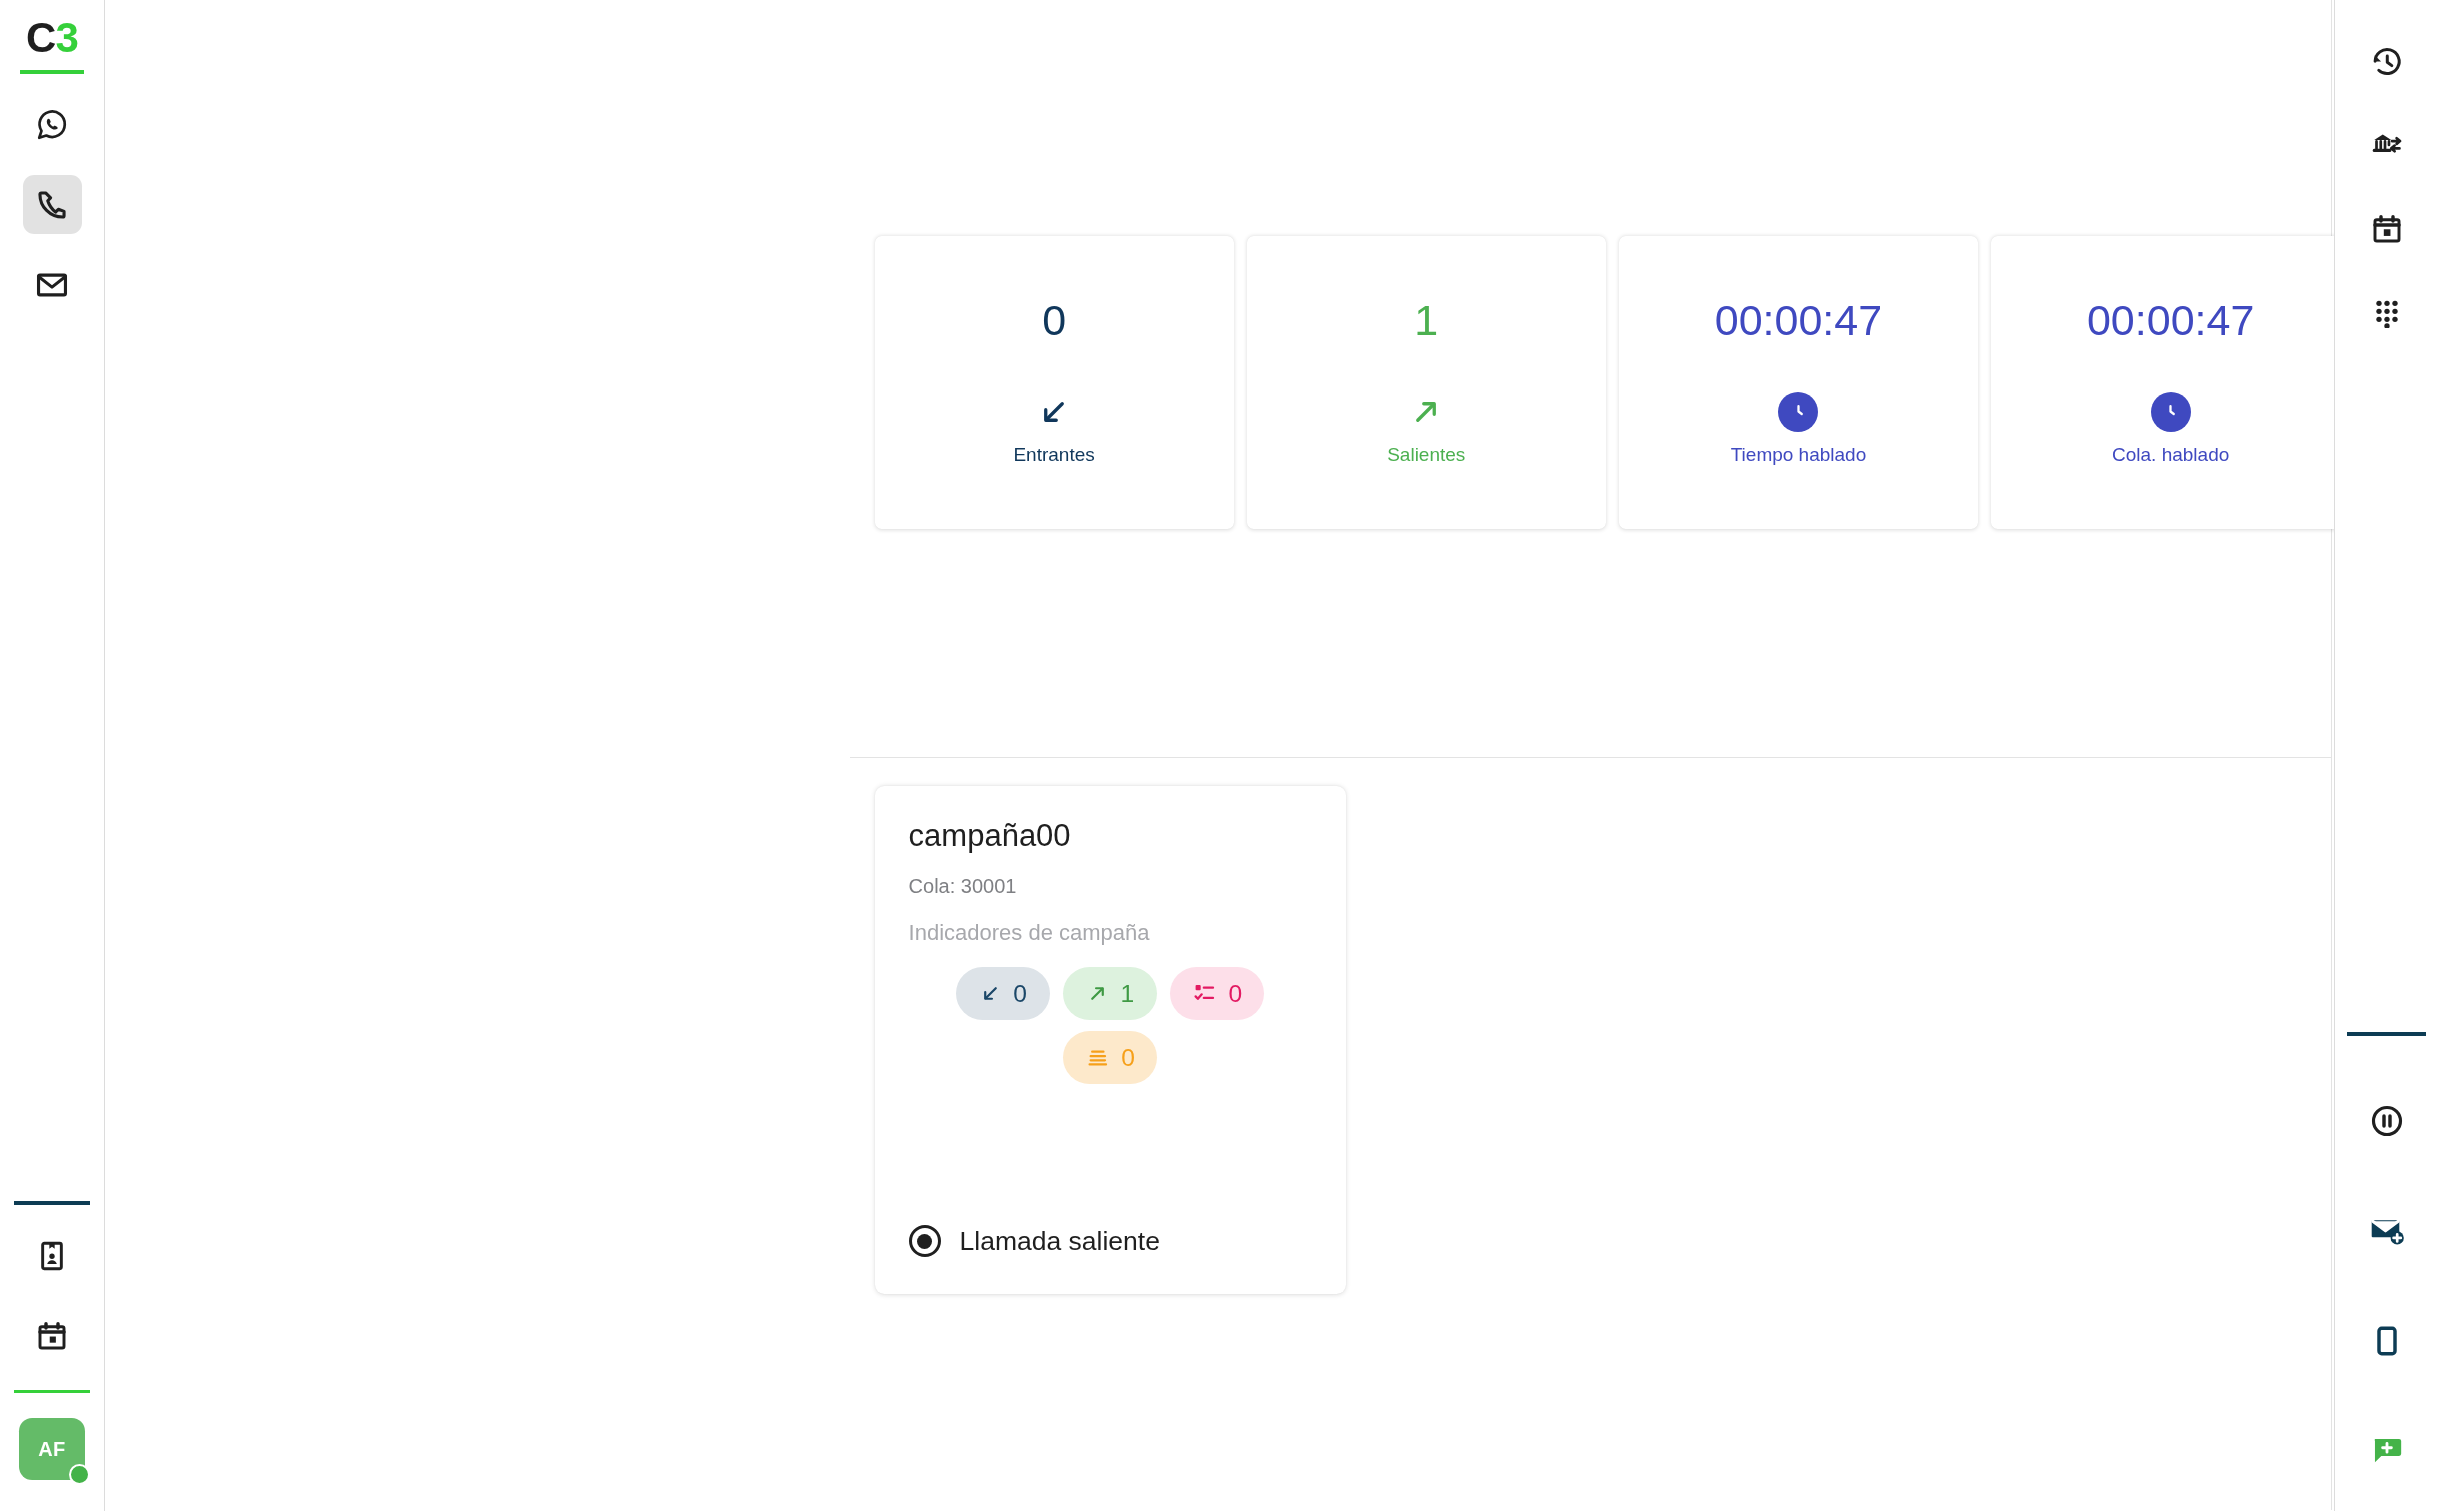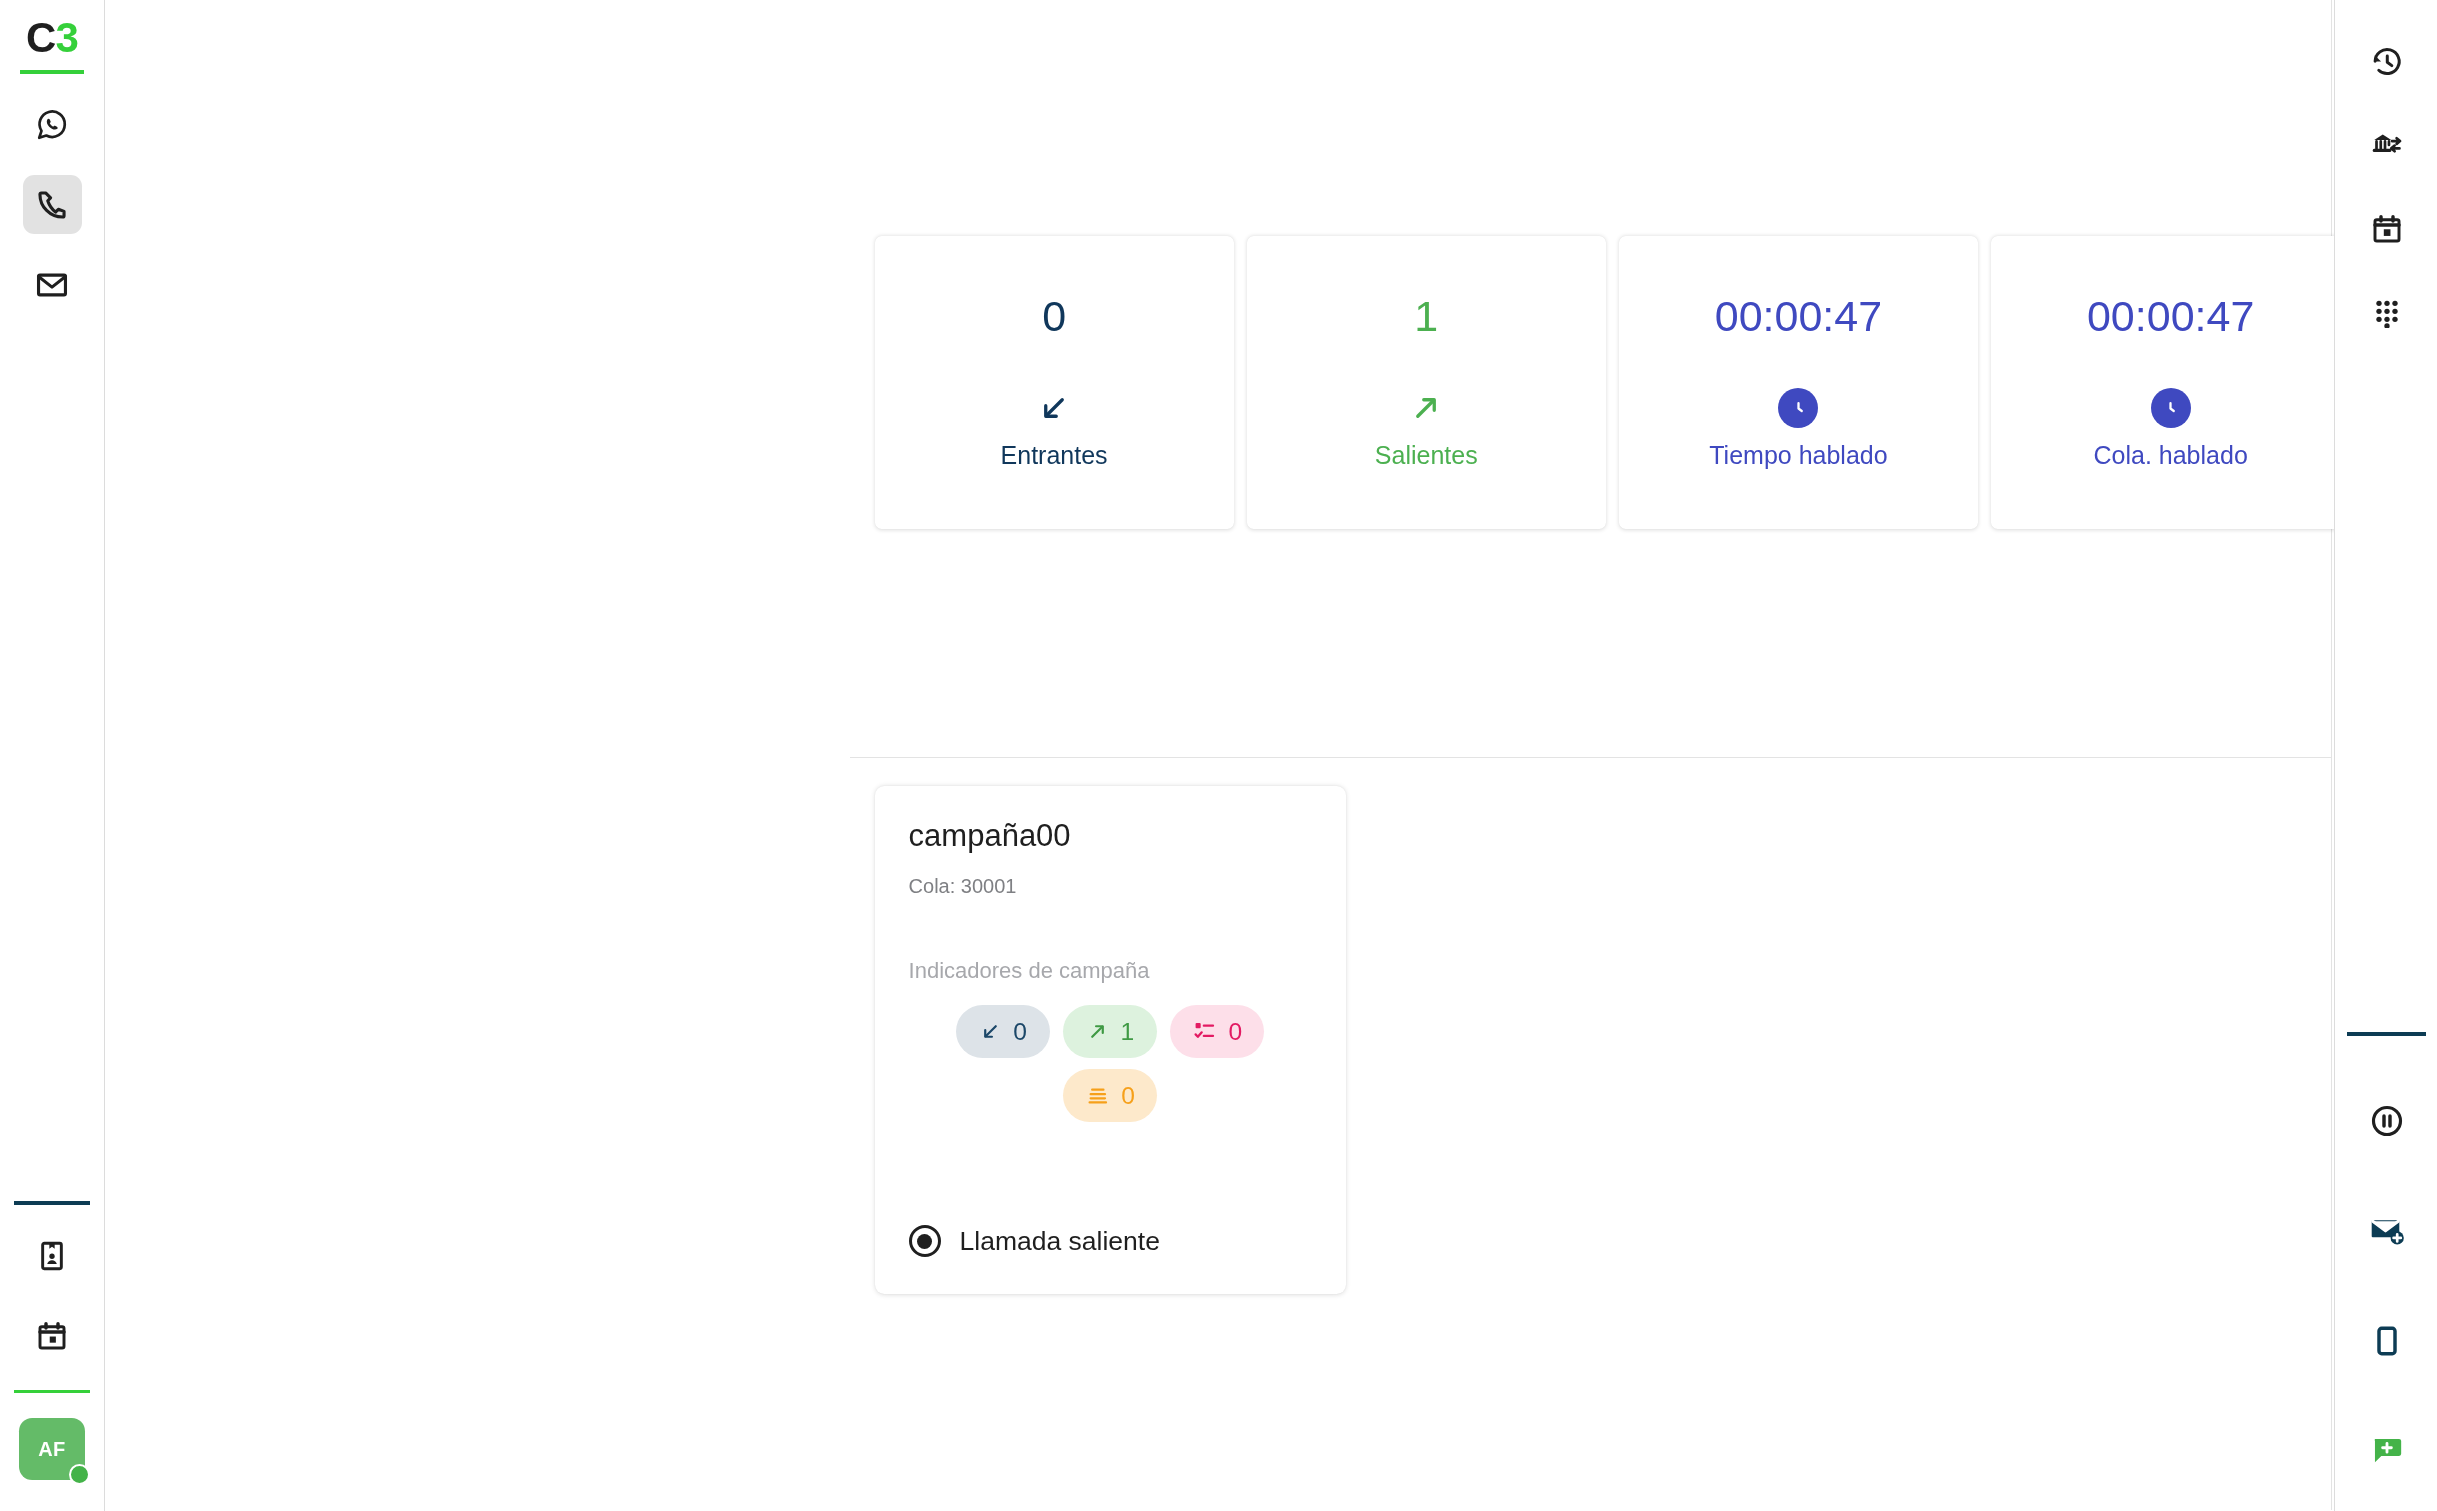--- a/index.html
+++ b/index.html
@@ -94,21 +94,21 @@
     border-radius: 6.6px;
     box-shadow: 0 0.9px 4.7px rgba(0,0,0,0.14), 0 0 0.9px rgba(0,0,0,0.08);
     display: flex; flex-direction: column;
     align-items: center; justify-content: center;
   }
   .stat-value { font-size: 43px; line-height: 1; }
   .stat-icon {
     margin-top: 49px; height: 42px;
     display: flex; align-items: center; justify-content: center;
   }
-  .stat-label { margin-top: 11.3px; font-size: 25px; }
+  .stat-label { margin-top: 11.3px; font-size: 19px; }
   .stat-card.navy  .stat-value, .stat-card.navy  .stat-label { color: #10375b; }
   .stat-card.green .stat-value, .stat-card.green .stat-label { color: #4cb050; }
   .stat-card.indigo .stat-value, .stat-card.indigo .stat-label { color: #3f49c0; }
   .clock-badge {
     width: 40px; height: 40px; border-radius: 50%;
     background: #3f49c0;
     display: flex; align-items: center; justify-content: center;
   }
 
   .main-bottom {
@@ -118,21 +118,21 @@
   }
   .campaign-card {
     position: absolute; left: 24.6px; top: 28px;
     width: 471px; height: 508px;
     background: #fff; border-radius: 9.4px;
     box-shadow: 0 0.9px 5.7px rgba(0,0,0,0.13), 0 0 1.9px rgba(0,0,0,0.06);
     padding: 32px 34px 0 34px;
   }
   .campaign-name { font-size: 31px; color: #1f1f1f; font-weight: normal; }
   .campaign-queue { margin-top: 21px; font-size: 20px; color: #7f8084; }
-  .campaign-ind-label { margin-top: 60px; font-size: 22px; color: #a7a8ac; }
+  .campaign-ind-label { margin-top: 22px; font-size: 22px; color: #a7a8ac; }
   .badge-rows { margin-top: 21px; }
   .badge-row {
     display: flex; justify-content: center; gap: 13.2px; margin-bottom: 11.3px;
   }
   .badge {
     height: 53px; min-width: 94px; padding: 0 21px;
     border-radius: 26.5px;
     display: flex; align-items: center; justify-content: center; gap: 11.3px;
     font-size: 24.6px;
   }

